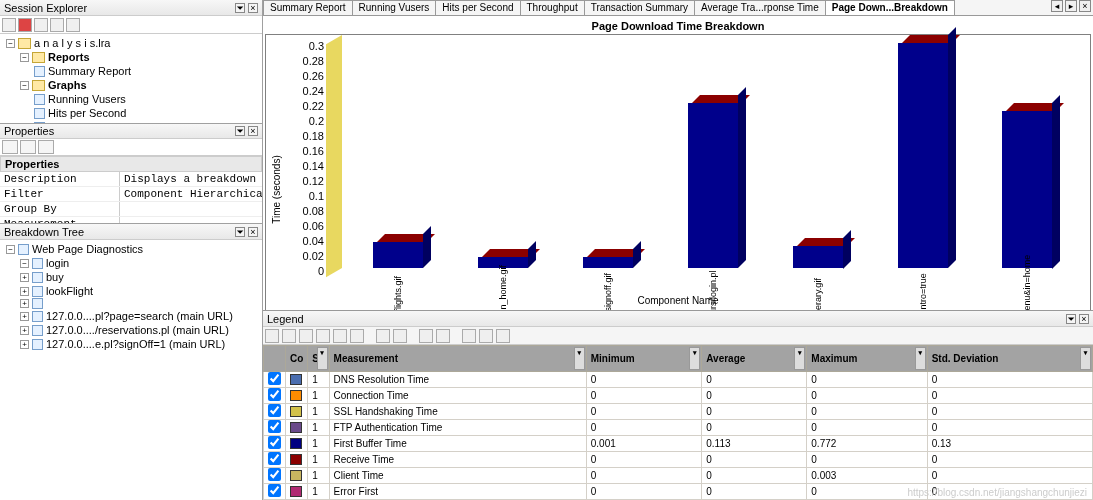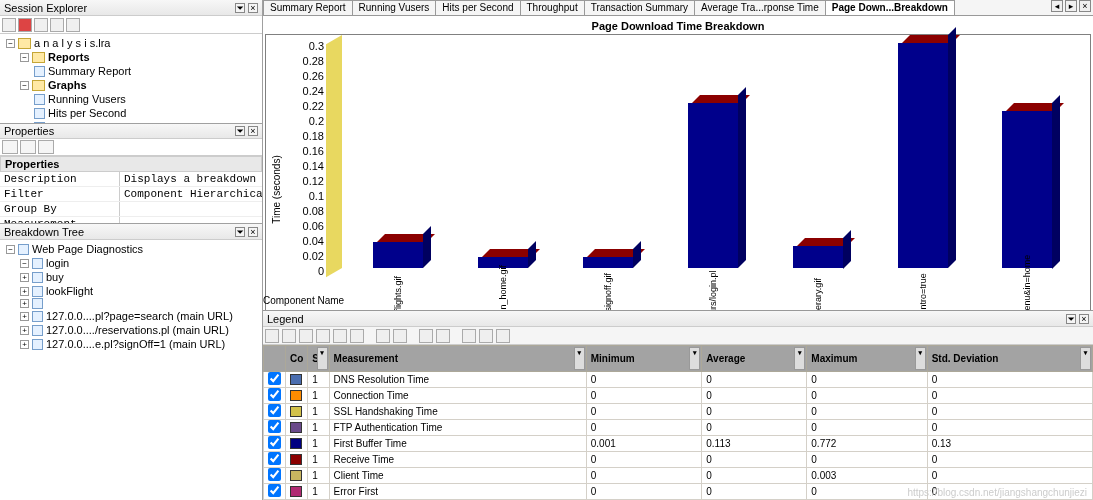--- a/index.html
+++ b/index.html
@@ -55,21 +55,21 @@
 .ytick { position:absolute; right:2px; text-align:right; width:38px; }
 .plot { flex:1; position:relative; margin-top:10px; margin-bottom:75px; }
 .bars { position:absolute; left:20px; right:10px; top:0; bottom:0; display:flex; align-items:flex-end; justify-content:space-around; }
 .bar3d { width:50px; position:relative; }
 .bar-face { width:100%; background:#00008b; position:relative; }
 .bar-top { position:absolute; width:100%; height:8px; background:#8b0000; top:-8px; transform:skewX(-45deg); transform-origin:bottom left; left:4px; }
 .bar-side { position:absolute; width:8px; right:-8px; top:-8px; bottom:0; background:#000060; transform:skewY(-45deg); transform-origin:top left; }
 .wall { position:absolute; left:0; top:-10px; width:16px; bottom:0; background:#e8d860; transform:skewY(-30deg); transform-origin:top right; }
 .xlabels { position:absolute; left:20px; right:10px; bottom:-78px; display:flex; justify-content:space-around; }
 .xlabel { font-size:9px; transform:rotate(-90deg); transform-origin:center; width:50px; text-align:right; white-space:nowrap; margin-top:30px; }
-.xtitle { font-size:10px; position:absolute; bottom:4px; left:0; right:0; }
+.xtitle { text-align:center; font-size:10px; position:absolute; bottom:4px; left:0; right:0; }
 
 
 .legend { border-top:1px solid #999; flex:0 0 auto; }
 .ltoolbar { display:flex; gap:3px; padding:2px; border-bottom:1px solid #ccc; background:#f5f5f5; height:18px; align-items:center; }
 .ltoolbar .tbtn { width:14px; height:14px; border:1px solid #aaa; background:#efefef; cursor:pointer; }
 .ltable { width:100%; border-collapse:collapse; }
 .ltable th { background:#a3a3a3; border:1px solid #aca899; padding:7px 4px; text-align:left; font-weight:bold; font-size:10px; position:relative; }
 .ltable th .dd { position:absolute; right:1px; top:1px; bottom:1px; width:11px; background:#ddd; border:1px solid #999; font-size:7px; line-height:10px; text-align:center; cursor:pointer; }
 .ltable td { border:1px solid #d4d0c8; padding:0px 4px; font-size:10px; height:14px; }
 .ltable .chk { width:16px; text-align:center; }

